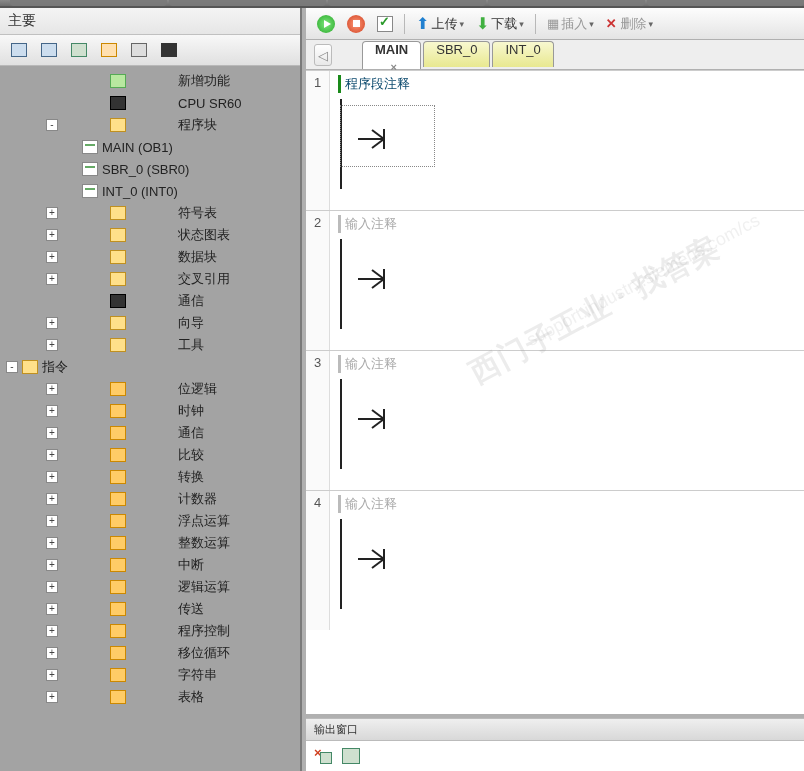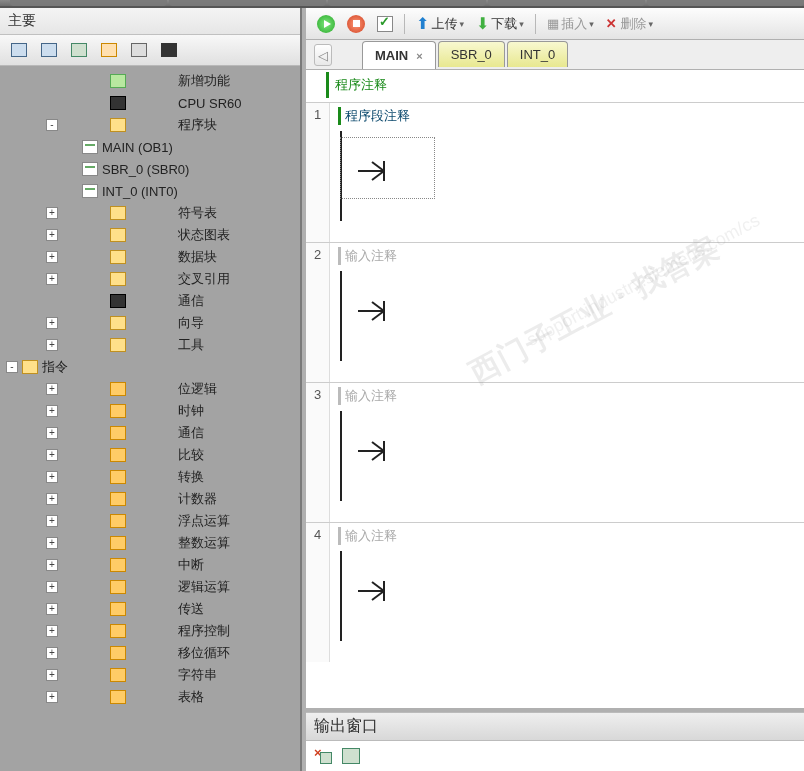--- a/index.html
+++ b/index.html
@@ -54,21 +54,21 @@
 .check::after { content: "✓"; color: #2a9a2a; font-weight: bold; position: absolute; top: -3px; left: 1px; }
 .arrow-up { color: #2080d0; font-size: 16px; }
 .arrow-dn { color: #40b040; font-size: 16px; }
 .dd::after { content: " ▾"; color: #666; font-size: 9px; }
 .sep { width: 1px; height: 20px; background: #b8b8b8; margin: 0 4px; }
 .disabled { color: #999; }
 .x-red { color: #cc3333; font-weight: bold; margin-right: 2px; }
 
 .tab-row { height: 30px; background: #eee; border-bottom: 1px solid #b0b0b0; display: flex; align-items: flex-end; padding-left: 8px; gap: 0; }
 .nav-left { width: 18px; height: 22px; border: 1px solid #bbb; background: linear-gradient(#fff,#e8e8e8); border-radius: 3px; display: flex; align-items: center; justify-content: center; margin-right: 30px; margin-bottom: 3px; cursor: pointer; color: #888; }
-.tab { height: 26px; padding: 0 12px; display: flex; align-items: center; gap: 4px; border: 1px solid #999; border-bottom: none; border-radius: 4px 4px 0 0; background: linear-gradient(#f8f8d0,#e8e890); cursor: pointer; font-size: 13px; color: #333; margin-right: 2px; }
+.tab { height: 26px; padding: 0 12px; display: flex; align-items: center; gap: 4px; border: 1px solid #999; border-bottom: none; border-radius: 4px 4px 0 0; background: linear-gradient(#f8f8d0,#e8e890); cursor: pointer; font-size: 13px; color: #333; margin-right: 2px; flex-direction: column; }
 .tab.active { background: #fff; font-weight: bold; height: 28px; }
 .tab .close { color: #888; font-size: 11px; margin-left: 4px; }
 
 .editor { flex: 1; overflow: auto; background: #fff; position: relative; }
 .editor::-webkit-scrollbar { height: 18px; }
 .editor::-webkit-scrollbar-track { background: #f0f0f0; border-top: 1px solid #ccc; }
 .editor::-webkit-scrollbar-thumb { background: #c8c8c8; border: 1px solid #a0a0a0; }
 .editor::-webkit-scrollbar-button { width: 18px; background: #e8e8e8; border: 1px solid #b0b0b0; }
 
 .prog-comment { color: #1a8a1a; padding: 4px 6px; border-left: 3px solid #1a8a1a; margin: 2px 0 4px 20px; }
@@ -78,21 +78,21 @@
 .net-comment { border-left: 3px solid #1a8a1a; padding-left: 4px; margin-bottom: 6px; }
 .net-comment.g { color: #0c4a6e; }
 .net-comment.gray { color: #aaa; border-left-color: #bbb; }
 .ladder { position: relative; height: 90px; }
 .rail { position: absolute; top: 0; bottom: 0; left: 2px; width: 2px; background: #222; }
 .rung-box { position: absolute; top: 6px; left: 2px; width: 95px; height: 62px; border: 1px dotted #888; }
 .contact { position: absolute; top: 28px; left: 20px; }
 .contact svg { display: block; }
 
 .splitter-h { height: 4px; background: #b0b0b0; cursor: row-resize; }
-.output-title { background: linear-gradient(#efefef,#d8d8d8); border-top: 1px solid #bbb; border-bottom: 1px solid #bbb; padding: 3px 8px; color: #333; font-size: 16px; }
+.output-title { background: linear-gradient(#efefef,#d8d8d8); border-top: 1px solid #bbb; border-bottom: 1px solid #bbb; padding: 3px 8px; color: #333; font-size: 11px; }
 .output-body { height: 30px; background: #fff; padding: 4px 8px; display: flex; gap: 10px; align-items: center; }
 .out-icon { width: 18px; height: 16px; position: relative; }
 .out-icon.del::before { content: "×"; color: #d04020; font-weight: bold; position: absolute; top: -3px; left: 0; }
 .out-icon.del::after { content: ""; position: absolute; bottom: 0; left: 6px; width: 10px; height: 10px; background: #cfe0cf; border: 1px solid #486; }
 .out-icon.add { background: #cfe0cf; border: 1px solid #486; }
 
 .watermark { position: absolute; right: 70px; top: 220px; transform: rotate(-28deg); font-size: 30px; color: rgba(150,150,150,0.18); font-weight: bold; pointer-events: none; letter-spacing: 1px; white-space: nowrap; }
 .watermark2 { position: absolute; right: 30px; top: 200px; transform: rotate(-28deg); font-size: 18px; color: rgba(150,150,150,0.14); pointer-events: none; white-space: nowrap; }
 </style>
 </head>
@@ -323,21 +323,20 @@
           </div>
           <div class="tab">
             <span>INT_0</span>
           </div>
         </div>
     </div>
 
     <div class="editor">
       <div class="watermark">西门子工业 · 找答案</div>
       <div class="watermark2">support.industry.siemens.com/cs</div>
-      <div class="prog-comment">程序注释</div>
       <div id="nets">
           <div class="network">
             <div class="net-num">1</div>
             <div class="net-body">
               <div class="net-comment g">程序段注释</div>
               <div class="ladder">
                 <div class="rail"></div>
                 <div class="rung-box"></div>
                 <div class="contact">
                   <svg width="38" height="24">

